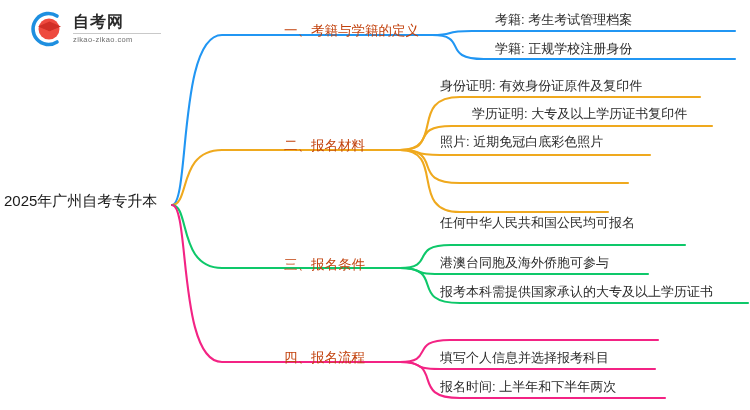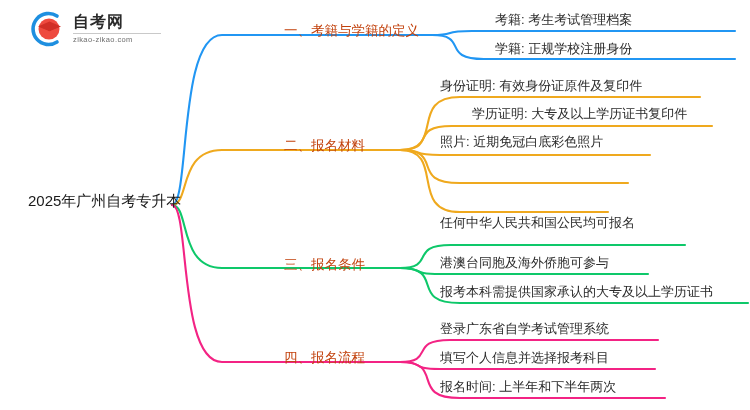--- a/index.html
+++ b/index.html
@@ -65,21 +65,21 @@
   }
   .logo-url {
     font-size: 7.5px;
     color: #6d6d6d;
     letter-spacing: 0.4px;
     font-family: "Liberation Sans", "DejaVu Sans", sans-serif;
   }
   
   .root-label {
     position: absolute;
-    left: 28px;
+    left: 4px;
     top: 192px;
     font-size: 15px;
     color: #1a1a1a;
     white-space: nowrap;
     font-family: "Liberation Sans", "DejaVu Sans", sans-serif;
   }
   
   .branch-label {
     position: absolute;
     font-size: 13.5px;
@@ -149,17 +149,16 @@
   <div class="leaf-label" style="left:440px; top:77px;">身份证明: 有效身份证原件及复印件</div>
   <div class="leaf-label" style="left:440px; top:105px;margin-left:32px;">学历证明: 大专及以上学历证书复印件</div>
   <div class="leaf-label" style="left:440px; top:133px;">照片: 近期免冠白底彩色照片</div>
 
   <div class="branch-label" style="left:284px; top:256px;">三、报名条件</div>
   <div class="leaf-label" style="left:440px; top:214px;">任何中华人民共和国公民均可报名</div>
   <div class="leaf-label" style="left:440px; top:254px;">港澳台同胞及海外侨胞可参与</div>
   <div class="leaf-label" style="left:440px; top:283px;">报考本科需提供国家承认的大专及以上学历证书</div>
 
   <div class="branch-label" style="left:284px; top:349px;">四、报名流程</div>
-  <div class="leaf-label" style="left:440px; top:320px;">登录广东省自学考试管理系统</div>
   <div class="leaf-label" style="left:440px; top:349px;">填写个人信息并选择报考科目</div>
   <div class="leaf-label" style="left:440px; top:378px;">报名时间: 上半年和下半年两次</div>
 
 </div>
 
 </body></html>

